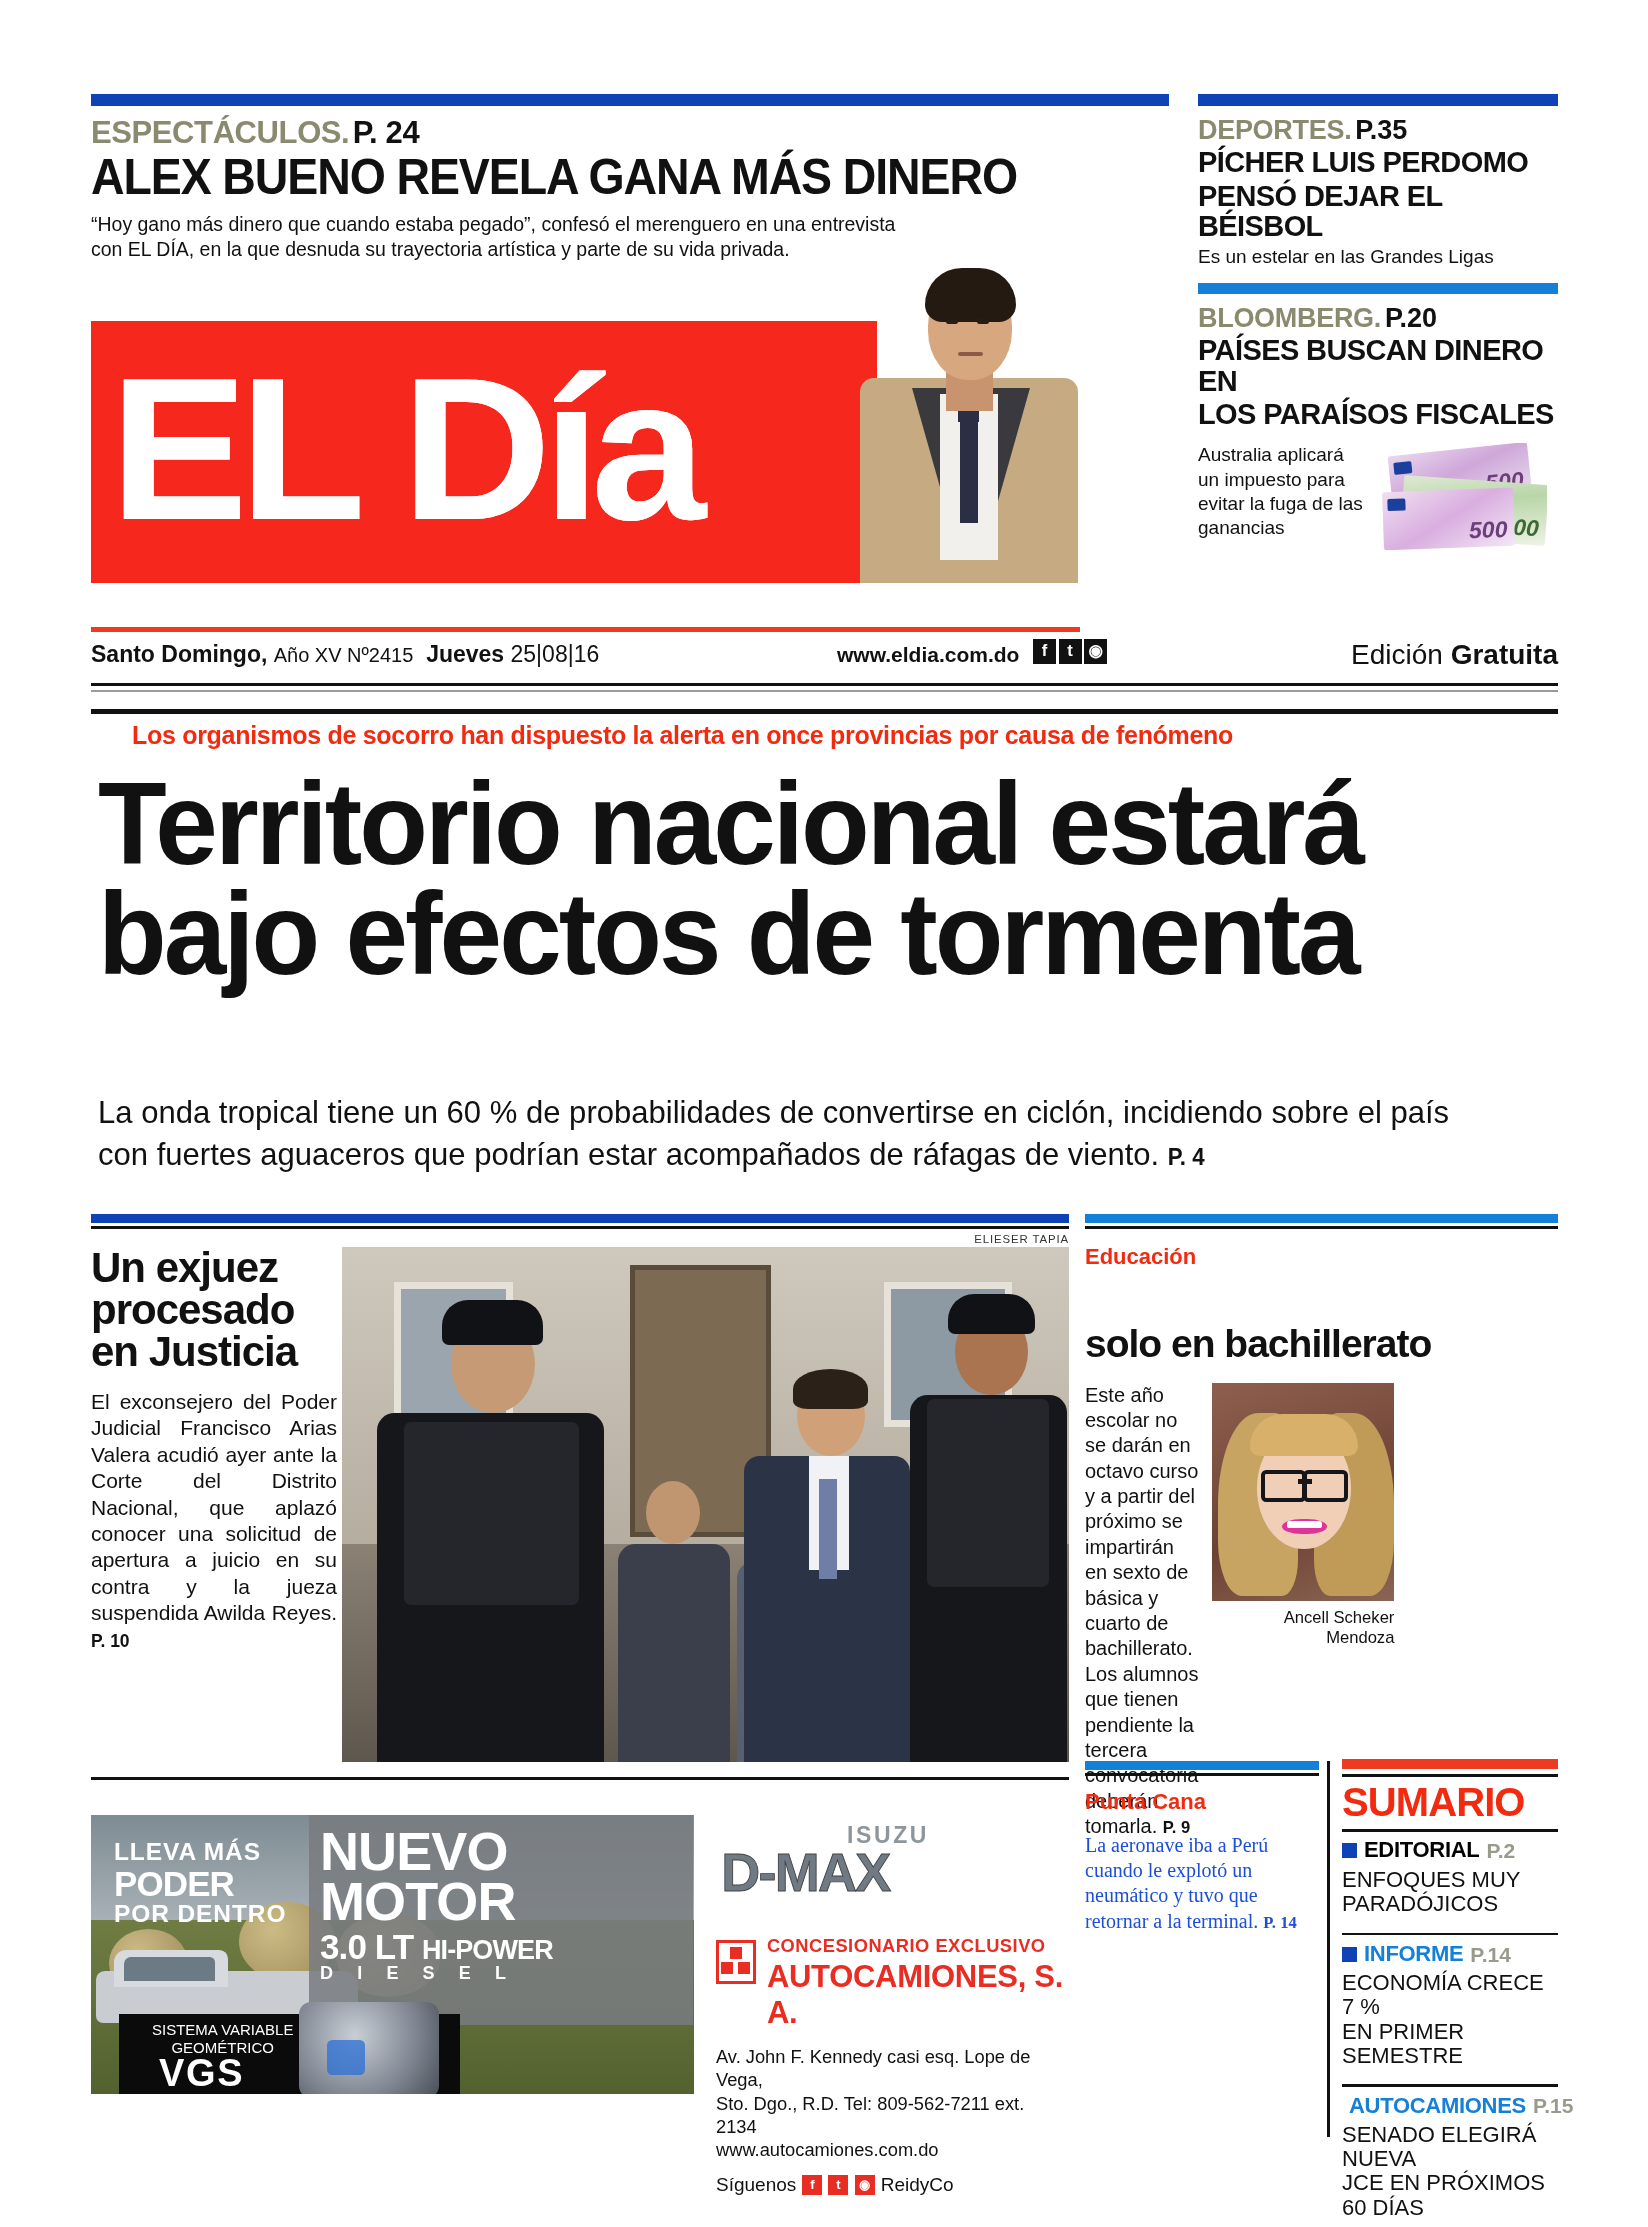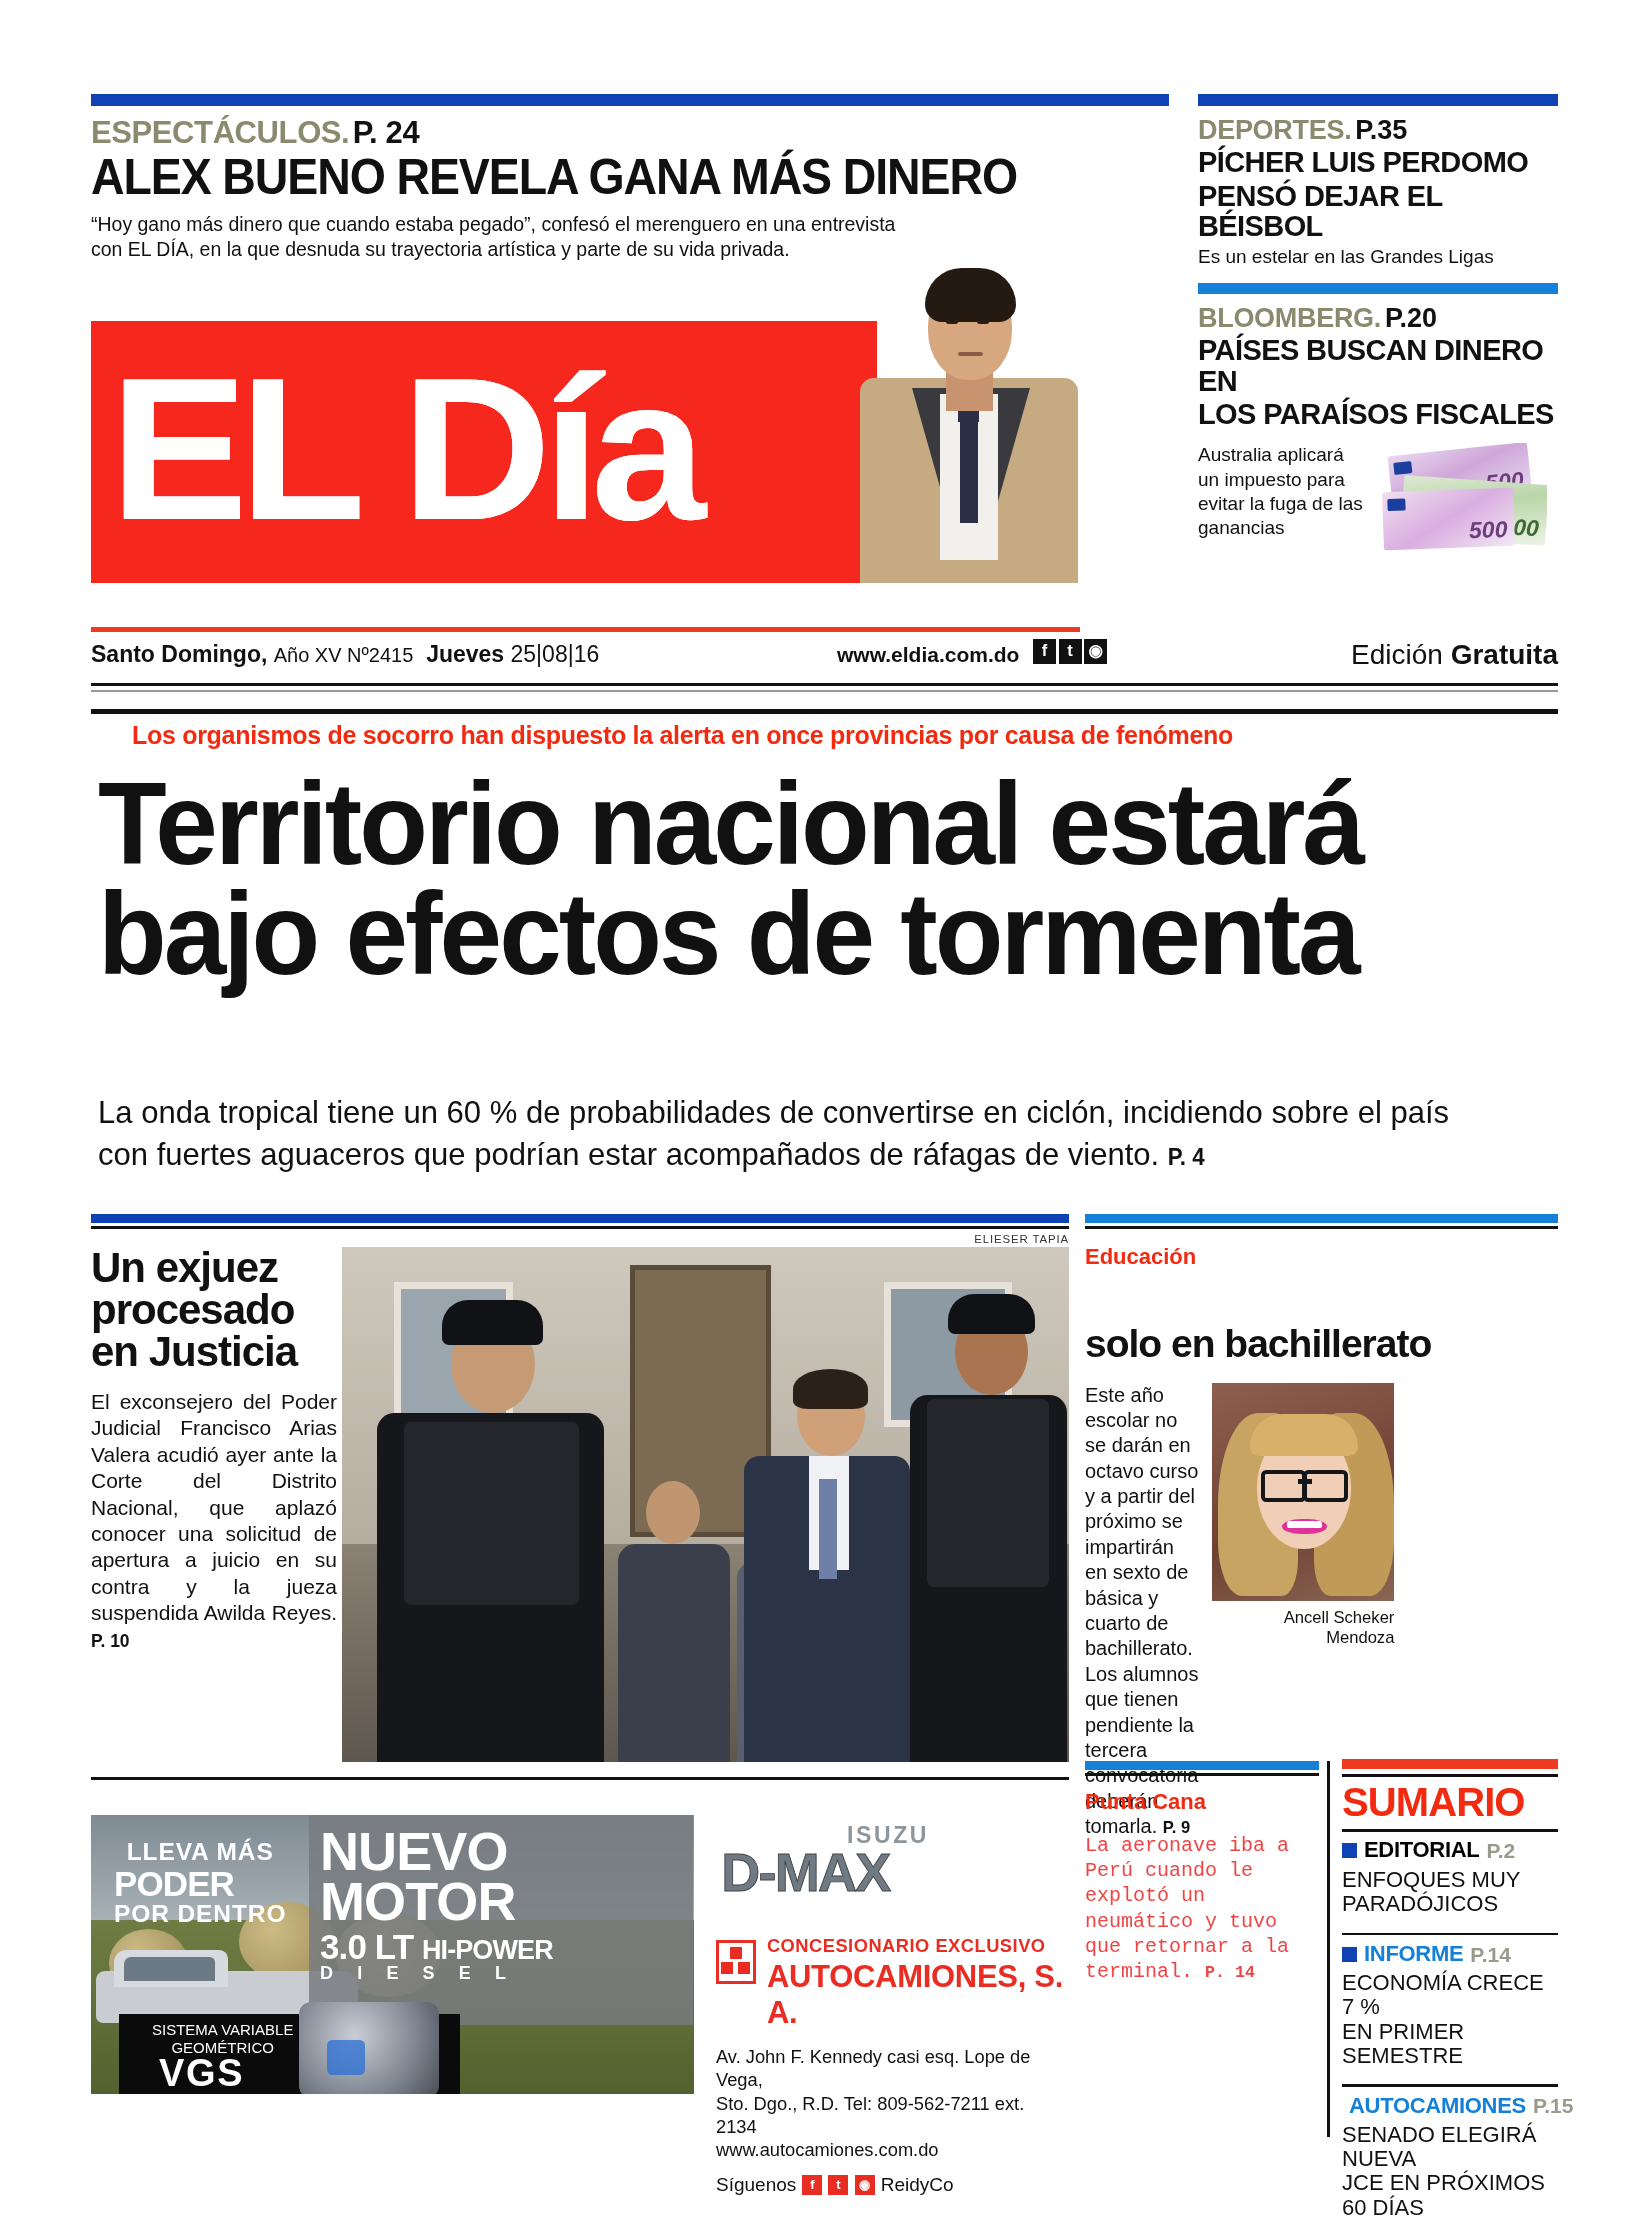--- a/index.html
+++ b/index.html
@@ -182,22 +182,22 @@
   .w-fringe{position:absolute;left:38px;top:31px;width:108px;height:42px;background:#d9b06a;border-radius:54px 54px 15.7px 15.7px;}
   .cap-name{margin-top:7px;font-size:16.6px;color:#111;text-align:right;width:182px;
     font-family:"Liberation Sans Narrow","Liberation Sans",sans-serif;}
 
   
   .pc-rule{position:absolute;left:1085px;top:1761px;width:234px;height:8.7px;background:#1580d8;}
   .pc-rule2{position:absolute;left:1085px;top:1773px;width:234px;height:2.6px;background:#111;}
   .pc{position:absolute;left:1085px;top:1789px;width:234px;}
   .pc h3{margin:15.7px 0 0;font-size:38px;line-height:1.04;font-weight:bold;color:#111;
     letter-spacing:-1px;font-family:"Liberation Sans Narrow","Liberation Sans",sans-serif;}
-  .pc p{margin:17.5px 0 0;font-size:20px;line-height:1.27;color:#ef4444;
-    font-family:Liberation Mono, monospace;}
+  .pc p{margin:17.5px 0 0;font-size:20px;line-height:1.27;color:#1d4ed8;
+    font-family:Liberation Serif, serif;}
   .pc p .pg{font-weight:bold;font-size:16.6px;}
 
   .vdiv{position:absolute;left:1327px;top:1761px;width:2.6px;height:376px;background:#111;}
 
   
   .sum-rule{position:absolute;left:1342px;top:1759px;width:216px;height:9.6px;background:#ed3a21;}
   .sum-rule2{position:absolute;left:1342px;top:1774px;width:216px;height:2.6px;background:#111;}
   .sumario{position:absolute;left:1342px;top:1782px;width:216px;}
   .sum-title{color:#f12a10;font-weight:bold;font-size:40px;letter-spacing:-0.9px;line-height:1;
     font-family:"Liberation Sans Narrow","Liberation Sans",sans-serif;}
@@ -220,21 +220,21 @@
   .bale{position:absolute;background:radial-gradient(circle at 35% 35%,#cdbb86,#9a8a55);border-radius:50%;}
   .truck{position:absolute;left:5.2px;top:131px;width:262px;height:105px;}
   .tk-body{position:absolute;left:0;top:24.5px;width:262px;height:52px;background:#c9ccd1;border-radius:8.7px 15.7px 7px 7px;}
   .tk-cab{position:absolute;left:17.5px;top:3.5px;width:114px;height:37px;background:#d7dade;border-radius:12.2px 8.7px 0 0;}
   .tk-win{position:absolute;left:28px;top:10.5px;width:91px;height:24.5px;background:#6c7a85;border-radius:7px 5.2px 0 0;}
   .tk-w1{position:absolute;left:31px;top:68px;width:38px;height:38px;background:#191a1d;border-radius:50%;}
   .tk-w2{position:absolute;left:187px;top:68px;width:38px;height:38px;background:#191a1d;border-radius:50%;}
   .ad-grey{position:absolute;left:218px;top:0;width:384px;height:210px;background:rgba(120,124,128,0.86);}
   .ad-left-txt{position:absolute;left:23px;top:24.5px;color:#fff;font-weight:bold;
     font-family:"Liberation Sans Narrow","Liberation Sans",sans-serif;line-height:1;}
-  .ad-lm1{font-size:24.5px;letter-spacing:0.9px;text-align:center;}
+  .ad-lm1{font-size:24.5px;letter-spacing:0.9px;}
   .ad-lm2{font-size:35px;letter-spacing:-0.9px;margin-top:1.7px;}
   .ad-lm3{font-size:24.5px;letter-spacing:0.9px;margin-top:1.7px;}
   .ad-nm{position:absolute;left:229px;top:10.5px;color:#fff;font-weight:bold;
     font-family:"Liberation Sans Narrow","Liberation Sans",sans-serif;line-height:0.94;}
   .ad-nm1{font-size:54px;letter-spacing:-0.9px;}
   .ad-nm2{font-size:54px;letter-spacing:-0.9px;}
   .ad-nm3{font-size:35px;letter-spacing:-0.9px;margin-top:3.5px;}
   .ad-nm3 .small{font-size:27px;}
   .ad-nm4{font-size:18px;letter-spacing:9.6px;margin-top:2px;}
   .ad-black{position:absolute;left:28px;top:199px;width:341px;height:80px;background:#0b0b0c;}

